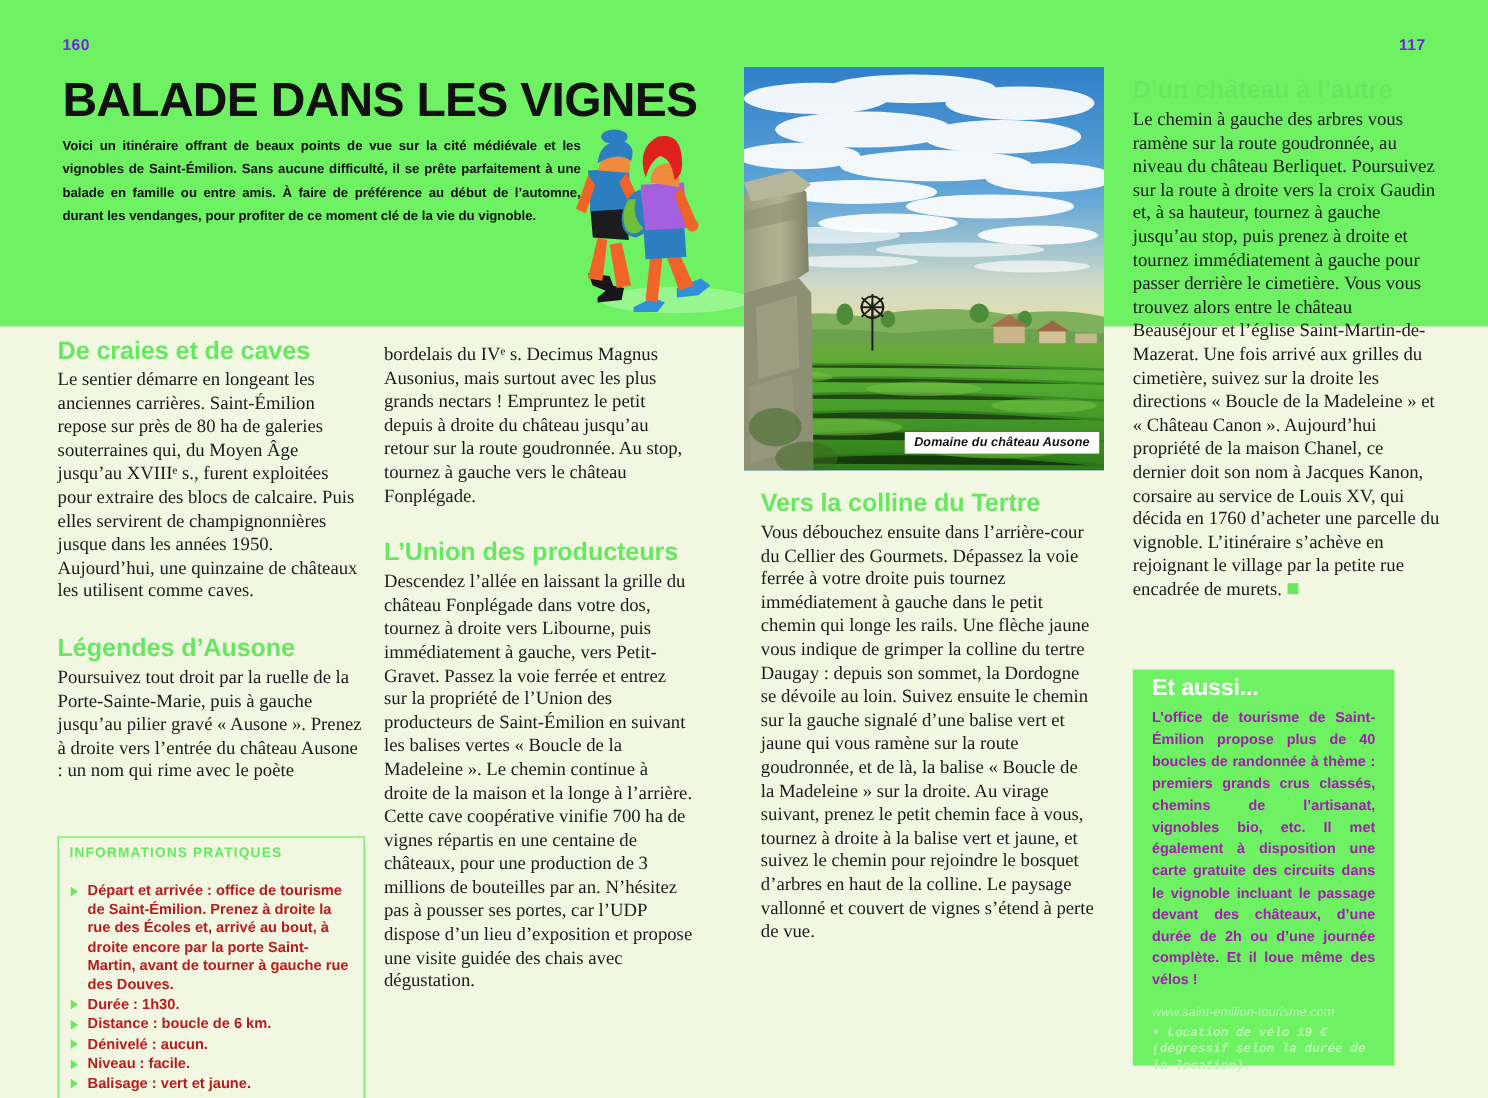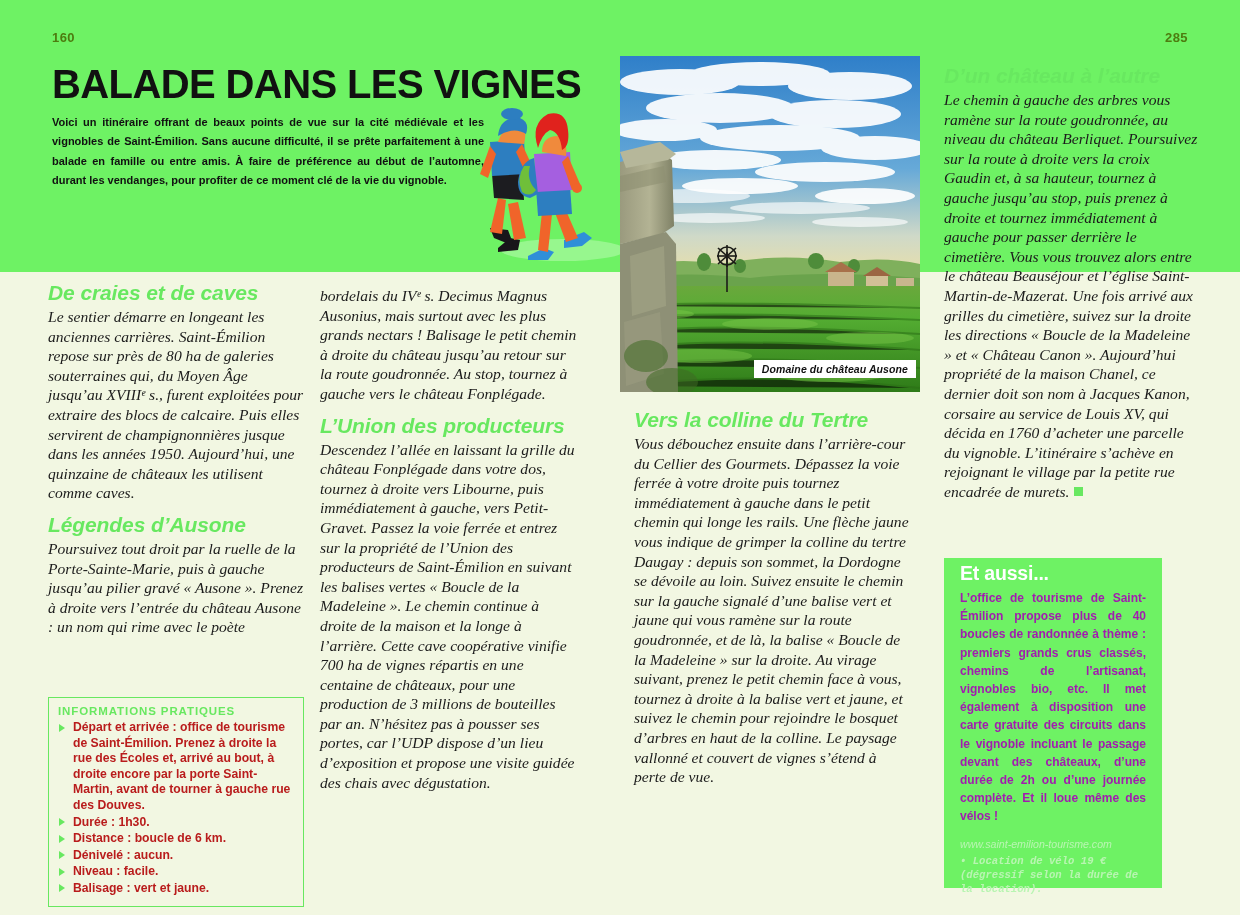--- a/index.html
+++ b/index.html
@@ -33,21 +33,21 @@
     width: 620px;
     height: 48px;
     background: #6ef264;
   }
 
   .folio {
     position: absolute;
     font-family: "Liberation Sans", sans-serif;
     font-weight: bold;
     font-size: 13px;
-    color: #4d7c0f;
+    color: #6d28d9;
     letter-spacing: 0.4px;
   }
   .folio-left  { left: 52px;  top: 30px; }
   .folio-right { right: 52px; top: 30px; }
 
   .main-title {
     position: absolute;
     left: 52px; top: 62px;
     width: 560px;
     font-family: "Liberation Sans", sans-serif;
@@ -100,37 +100,36 @@
     margin-left: 12px;
   }
 
   
   .col {
     position: absolute;
     font-family: "Liberation Serif", serif;
     font-size: 15.6px;
     line-height: 19.6px;
     color: #1b1b1b;
-    font-style: italic;
   }
   .col1 { left: 48px;  top: 283px; width: 256px; }
   .col2 { left: 320px; top: 286px; width: 258px; }
   .col3 { left: 634px; top: 410px; width: 278px; }
   .col4 { left: 944px; top: 66px;  width: 256px; }
 
   .sec-head {
     font-family: "Liberation Sans", sans-serif;
     font-weight: bold;
     font-size: 21px;
     line-height: 20px;
     color: #68e860;
     margin-bottom: 4px;
     letter-spacing: -0.1px;
   }
-  .sec-head.spaced { margin-top: 12px; }
+  .sec-head.spaced { margin-top: 28px; }
 
   .para { text-align: left; }
 
   .endmark {
     display: inline-block;
     width: 9px; height: 9px;
     background: #68e860;
     margin-left: 5px;
     vertical-align: baseline;
     position: relative;
@@ -146,21 +145,21 @@
     border: 1.5px solid #68e860;
     background: #f2f7e2;
     padding: 7px 9px 8px 9px;
   }
   .infobox-title {
     font-family: "Liberation Sans", sans-serif;
     font-weight: bold;
     font-size: 11.5px;
     letter-spacing: 0.9px;
     color: #68e860;
-    margin-bottom: 3px;
+    margin-bottom: 18px;
   }
   .info-item {
     position: relative;
     font-family: "Liberation Sans", sans-serif;
     font-weight: bold;
     font-size: 12.2px;
     line-height: 15.6px;
     color: #b91c1c;
     padding-left: 15px;
     margin-bottom: 1px;
@@ -221,21 +220,21 @@
 </style>
 </head>
 <body>
 
 <div class="page">
 
   <div class="banner"></div>
   <div class="banner-right-fill"></div>
 
   <div class="folio folio-left">160</div>
-  <div class="folio folio-right">285</div>
+  <div class="folio folio-right">117</div>
 
   <div class="main-title">BALADE DANS LES VIGNES</div>
   <div class="chapo">Voici un itinéraire offrant de beaux points de vue sur la cité médiévale et les vignobles de Saint-Émilion. Sans aucune difficulté, il se prête parfaitement à une balade en famille ou entre amis. À faire de préférence au début de l’automne, durant les vendanges, pour profiter de ce moment clé de la vie du vignoble.</div>
 
   <div class="walkers">
     <svg viewBox="0 0 160 172" width="160" height="172" xmlns="http://www.w3.org/2000/svg">
       <ellipse cx="95" cy="150" rx="62" ry="11" fill="#97f78e"></ellipse>
 
       <g>
         <path d="M30 148 L42 138 L52 140 L50 150 L30 152 Z" fill="#18161a"></path>
@@ -404,21 +403,21 @@
       <span class="info-bullet"></span>
       <span>Niveau : facile.</span>
     </div>
     <div class="info-item">
       <span class="info-bullet"></span>
       <span>Balisage : vert et jaune.</span>
     </div>
   </div>
 
   <div class="col col2">
-    <div class="para">bordelais du IVᵉ s. Decimus Magnus Ausonius, mais surtout avec les plus grands nectars ! Balisage le petit chemin à droite du château jusqu’au retour sur la route goudronnée. Au stop, tournez à gauche vers le château Fonplégade.</div>
+    <div class="para">bordelais du IVᵉ s. Decimus Magnus Ausonius, mais surtout avec les plus grands nectars ! Empruntez le petit depuis à droite du château jusqu’au retour sur la route goudronnée. Au stop, tournez à gauche vers le château Fonplégade.</div>
     <div class="sec-head spaced">L’Union des producteurs</div>
     <div class="para">Descendez l’allée en laissant la grille du château Fonplégade dans votre dos, tournez à droite vers Libourne, puis immédiatement à gauche, vers Petit-Gravet. Passez la voie ferrée et entrez sur la propriété de l’Union des producteurs de Saint-Émilion en suivant les balises vertes « Boucle de la Madeleine ». Le chemin continue à droite de la maison et la longe à l’arrière. Cette cave coopérative vinifie 700 ha de vignes répartis en une centaine de châteaux, pour une production de 3 millions de bouteilles par an. N’hésitez pas à pousser ses portes, car l’UDP dispose d’un lieu d’exposition et propose une visite guidée des chais avec dégustation.</div>
   </div>
 
   <div class="col col3">
     <div class="sec-head">Vers la colline du Tertre</div>
     <div class="para">Vous débouchez ensuite dans l’arrière-cour du Cellier des Gourmets. Dépassez la voie ferrée à votre droite puis tournez immédiatement à gauche dans le petit chemin qui longe les rails. Une flèche jaune vous indique de grimper la colline du tertre Daugay : depuis son sommet, la Dordogne se dévoile au loin. Suivez ensuite le chemin sur la gauche signalé d’une balise vert et jaune qui vous ramène sur la route goudronnée, et de là, la balise « Boucle de la Madeleine » sur la droite. Au virage suivant, prenez le petit chemin face à vous, tournez à droite à la balise vert et jaune, et suivez le chemin pour rejoindre le bosquet d’arbres en haut de la colline. Le paysage vallonné et couvert de vignes s’étend à perte de vue.</div>
   </div>
 
   <div class="col col4">

